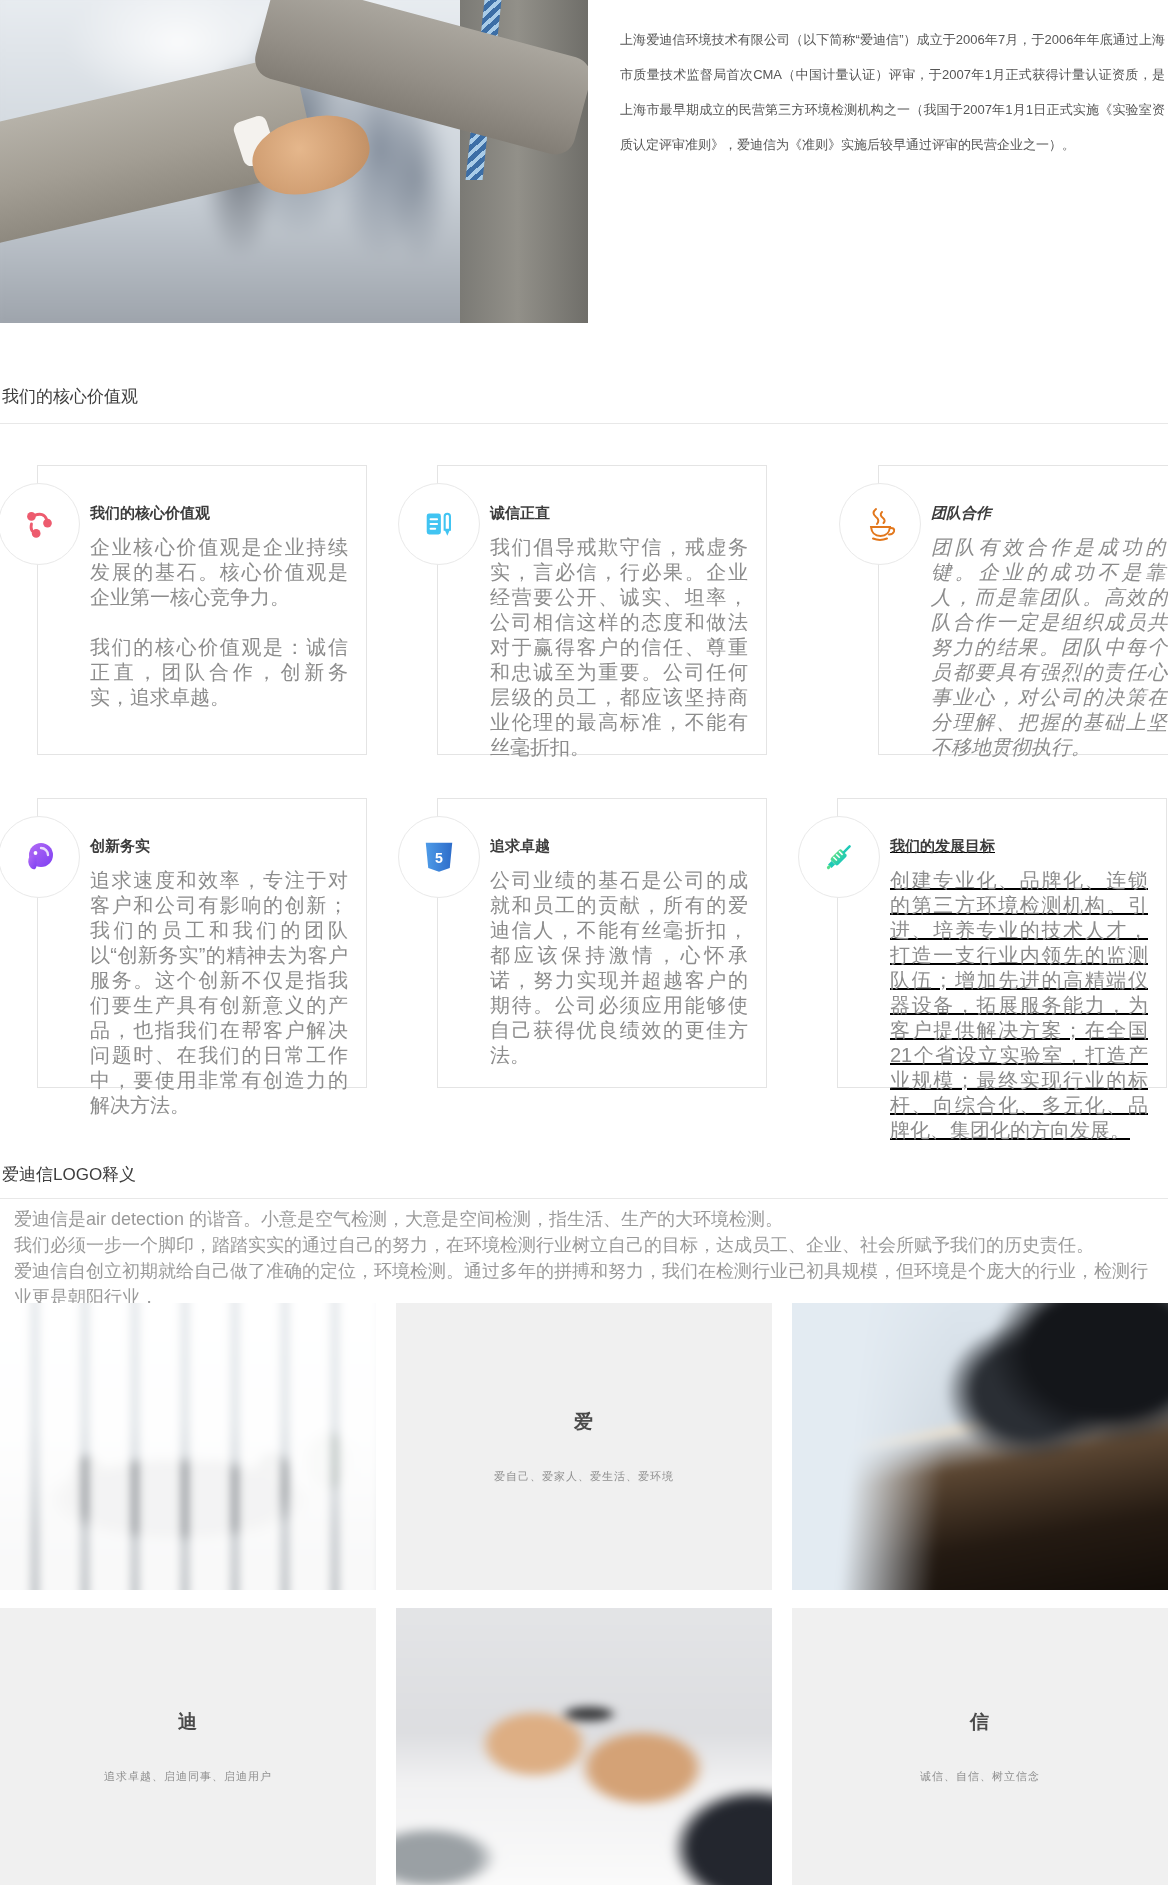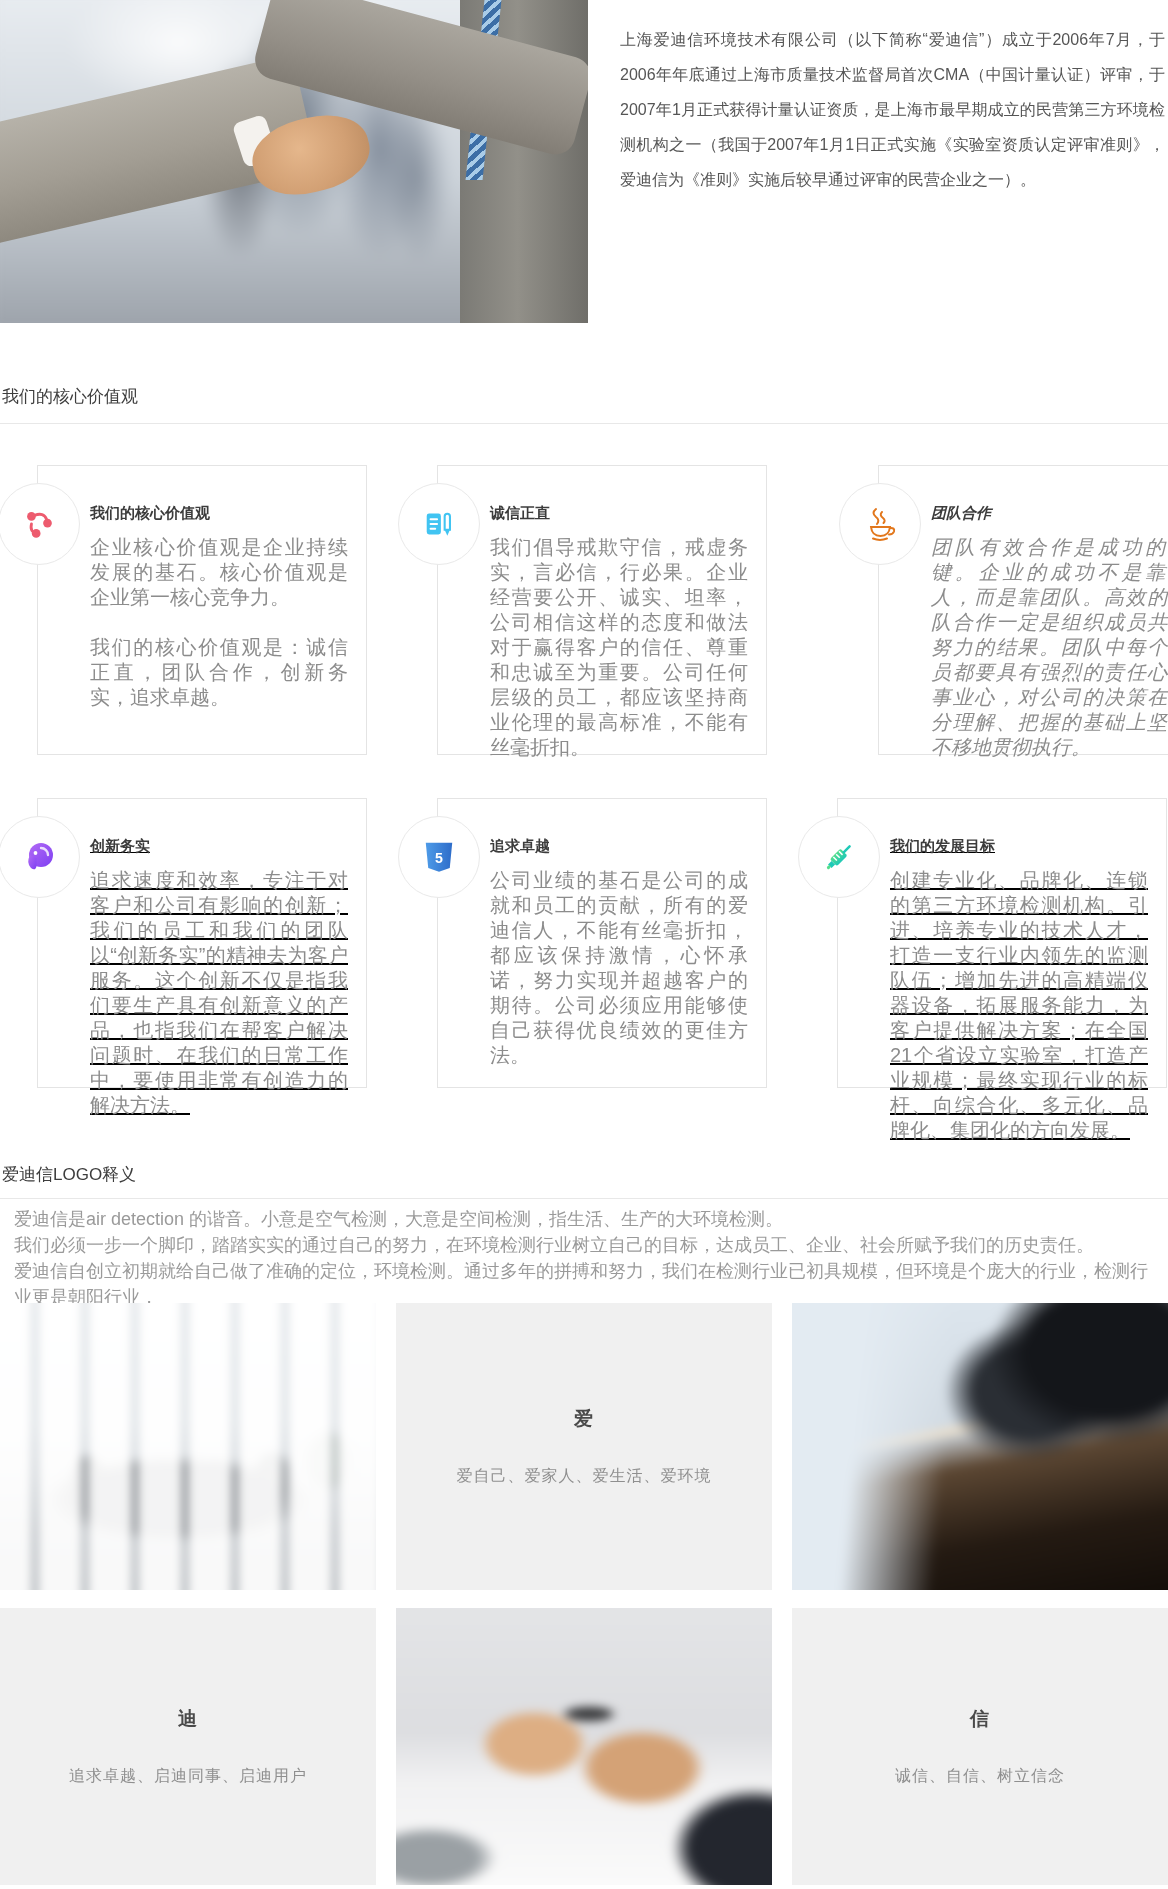--- a/index.html
+++ b/index.html
@@ -31,21 +31,21 @@
   .hero .arm-right{position:absolute;left:258px;top:18px;width:330px;height:100px;border-radius:20px;
     transform:rotate(15deg);
     background:linear-gradient(180deg,#aaa69e 0%,#948f87 60%,#827d75 100%);}
   .hero .cuff{position:absolute;left:238px;top:118px;width:34px;height:46px;border-radius:8px;
     transform:rotate(-18deg);background:#f4f2ee;}
   .hero .hands{position:absolute;left:252px;top:118px;width:118px;height:74px;border-radius:46%;
     transform:rotate(-14deg);
     background:radial-gradient(circle at 42% 38%,#e5b78c 0%,#d2a074 55%,#b9895f 100%);}
 
   
-  .intro{left:620px;top:22px;width:545px;font-size:16px;line-height:35px;color:#555555;
+  .intro{left:620px;top:22px;width:545px;font-size:13px;line-height:35px;color:#555555;
     text-align:justify;}
 
   
   .sec-title{left:2px;font-size:17px;color:#3d3d3d;font-weight:500;}
   .divider{left:0;width:1168px;height:1px;background:#e8e8e8;}
 
   
   .card{width:330px;height:290px;border:1px solid #e4e4e4;background:#fff;box-sizing:border-box;}
   .card .circle{position:absolute;left:-40px;top:17px;width:80px;height:80px;border-radius:50%;
     background:#fff;border:1px solid #e9e9e9;display:flex;align-items:center;justify-content:center;}
@@ -56,21 +56,21 @@
   .card .body p:last-child{margin-bottom:0;}
 
   
   .logo-lines{left:14px;top:1206px;width:1150px;font-size:18px;line-height:26px;color:#9a9a9a;}
 
   
   .cell{overflow:hidden;}
   .cell .ph{position:absolute;inset:-12px;filter:blur(5px);}
   .gray-block{background:#f0f0f0;display:flex;flex-direction:column;align-items:center;justify-content:center;}
   .gray-block .big{font-size:19px;font-weight:bold;color:#4a4a4a;letter-spacing:1px;}
-  .gray-block .desc{margin-top:34px;font-size:16px;color:#8f8f8f;letter-spacing:1px;}
+  .gray-block .desc{margin-top:34px;font-size:11px;color:#8f8f8f;letter-spacing:1px;}
 
   .photo-room{background:#e8ebed;}
   .photo-room .ph{background:
       repeating-linear-gradient(90deg, rgba(255,255,255,.95) 0 44px, rgba(196,204,211,.6) 44px 50px),
       radial-gradient(175px 58px at 190px 208px,#1b1c1e 58%,transparent 76%),
       radial-gradient(24px 36px at 100px 190px,#26282a 60%,transparent 80%),
       radial-gradient(24px 36px at 150px 196px,#2a2c2e 60%,transparent 80%),
       radial-gradient(24px 36px at 230px 196px,#232527 60%,transparent 80%),
       radial-gradient(26px 38px at 285px 188px,#303234 60%,transparent 80%),
       radial-gradient(30px 42px at 340px 170px,rgba(80,96,70,.55) 55%,transparent 80%),
@@ -163,21 +163,21 @@
     </svg>
   </div>
   <div class="content">
     <h3>团队合作</h3>
     <div class="body">
         <p>团队有效合作是成功的关键。企业的成功不是靠个人，而是靠团队。高效的团队合作一定是组织成员共同努力的结果。团队中每个成员都要具有强烈的责任心和事业心，对公司的决策在充分理解、把握的基础上坚定不移地贯彻执行。</p>
       </div>
   </div>
 </div>
 
-<div class="abs card" style="left:37px;top:798px;text-decoration:underline;">
+<div class="abs card" style="left:37px;top:798px;">
   <div class="circle">
     <svg width="36" height="36" viewBox="0 0 36 36">
       <defs>
         <linearGradient id="pg" x1="0" y1="0" x2="1" y2="1">
           <stop offset="0" stop-color="#b26bf5"></stop>
             <stop offset="1" stop-color="#7e3ff2"></stop>
         </linearGradient>
       </defs>
       <circle cx="20" cy="16" r="12" fill="url(#pg)"></circle>
       <path d="M9 16 q-4 8 1 13 q4.5 3.5 5.5 -2 l0 -8 Z" fill="url(#pg)"></path>

